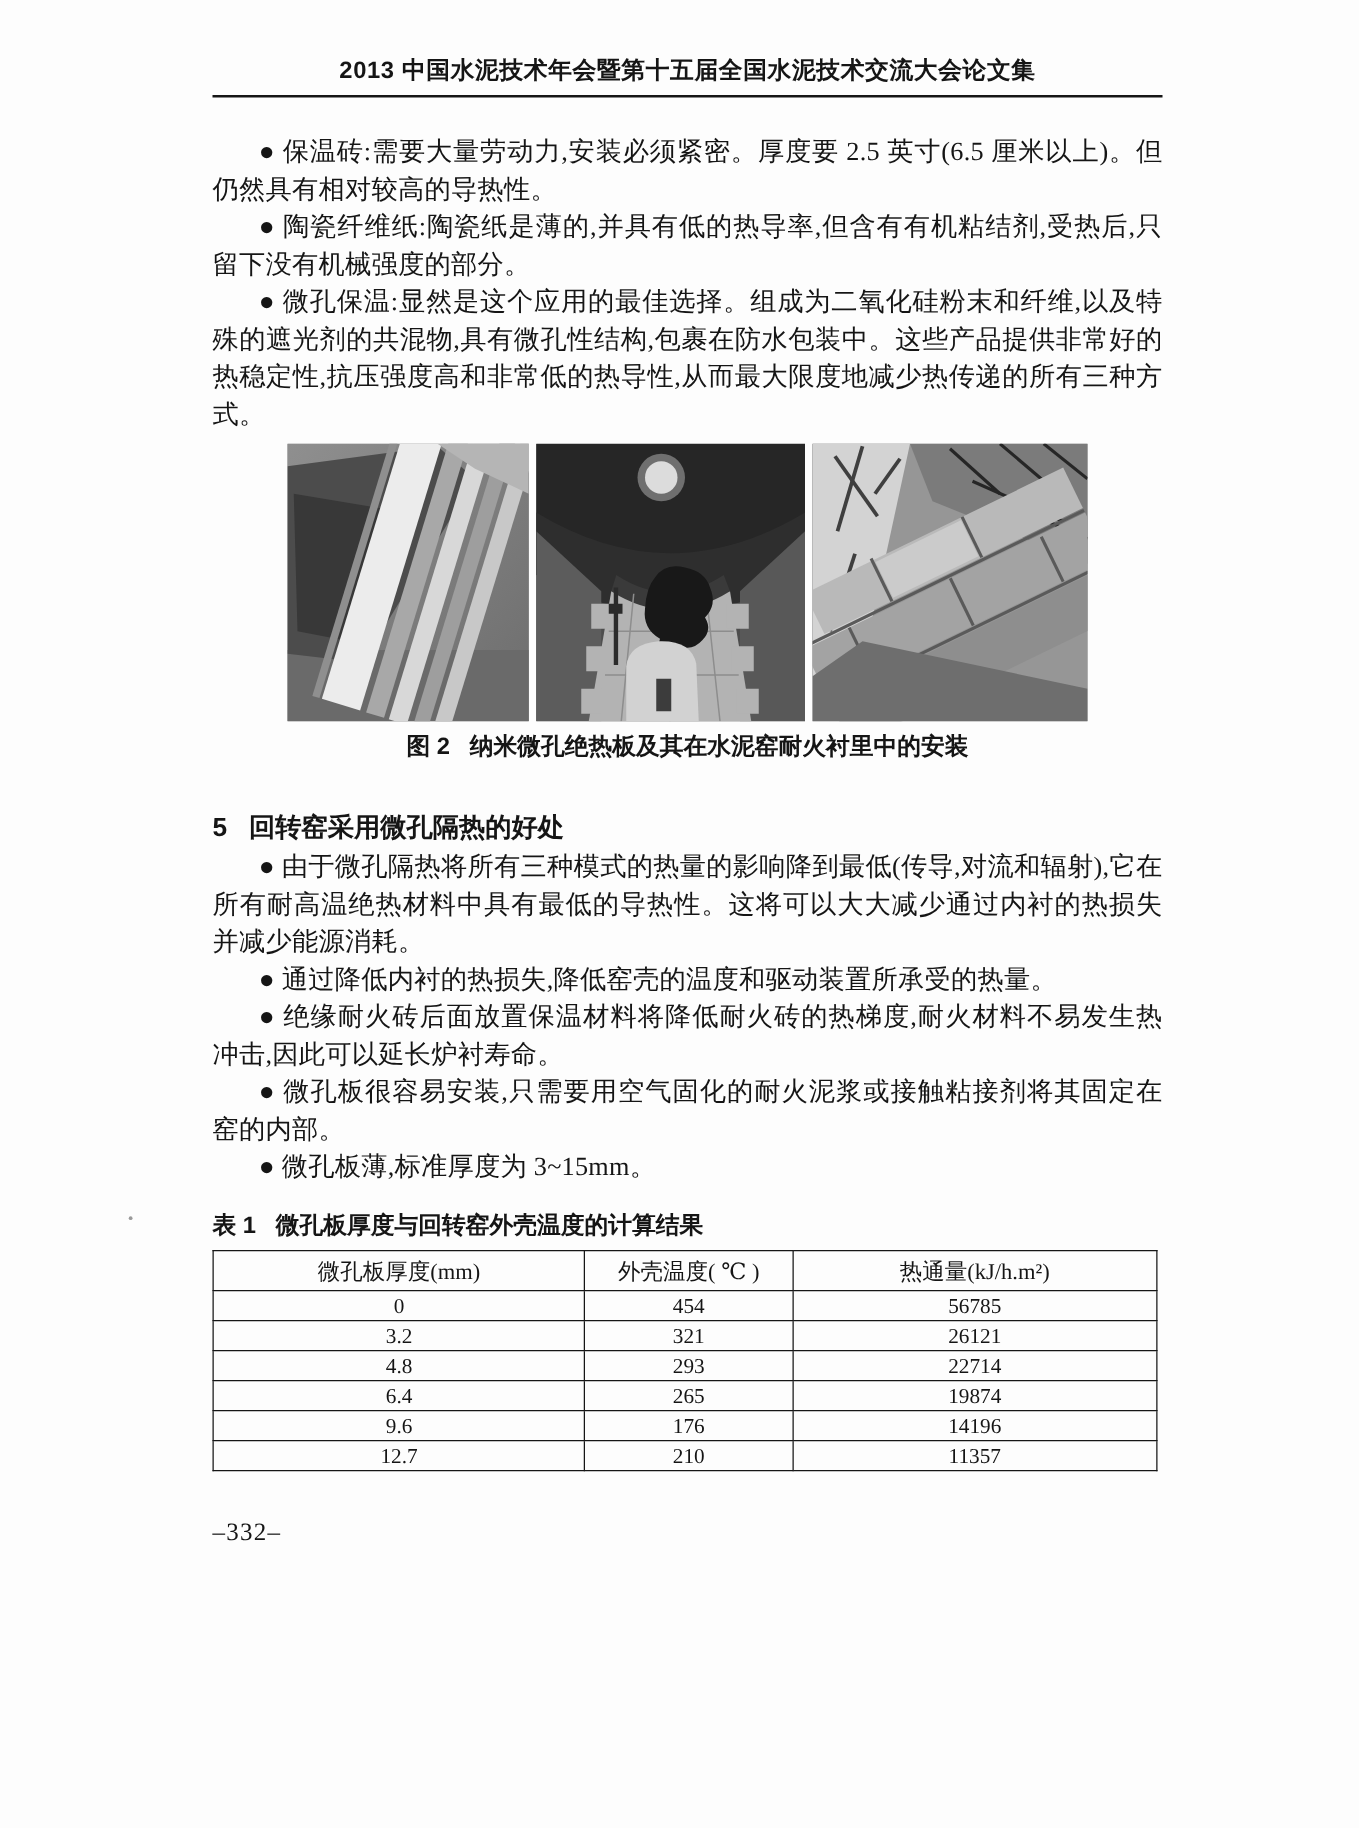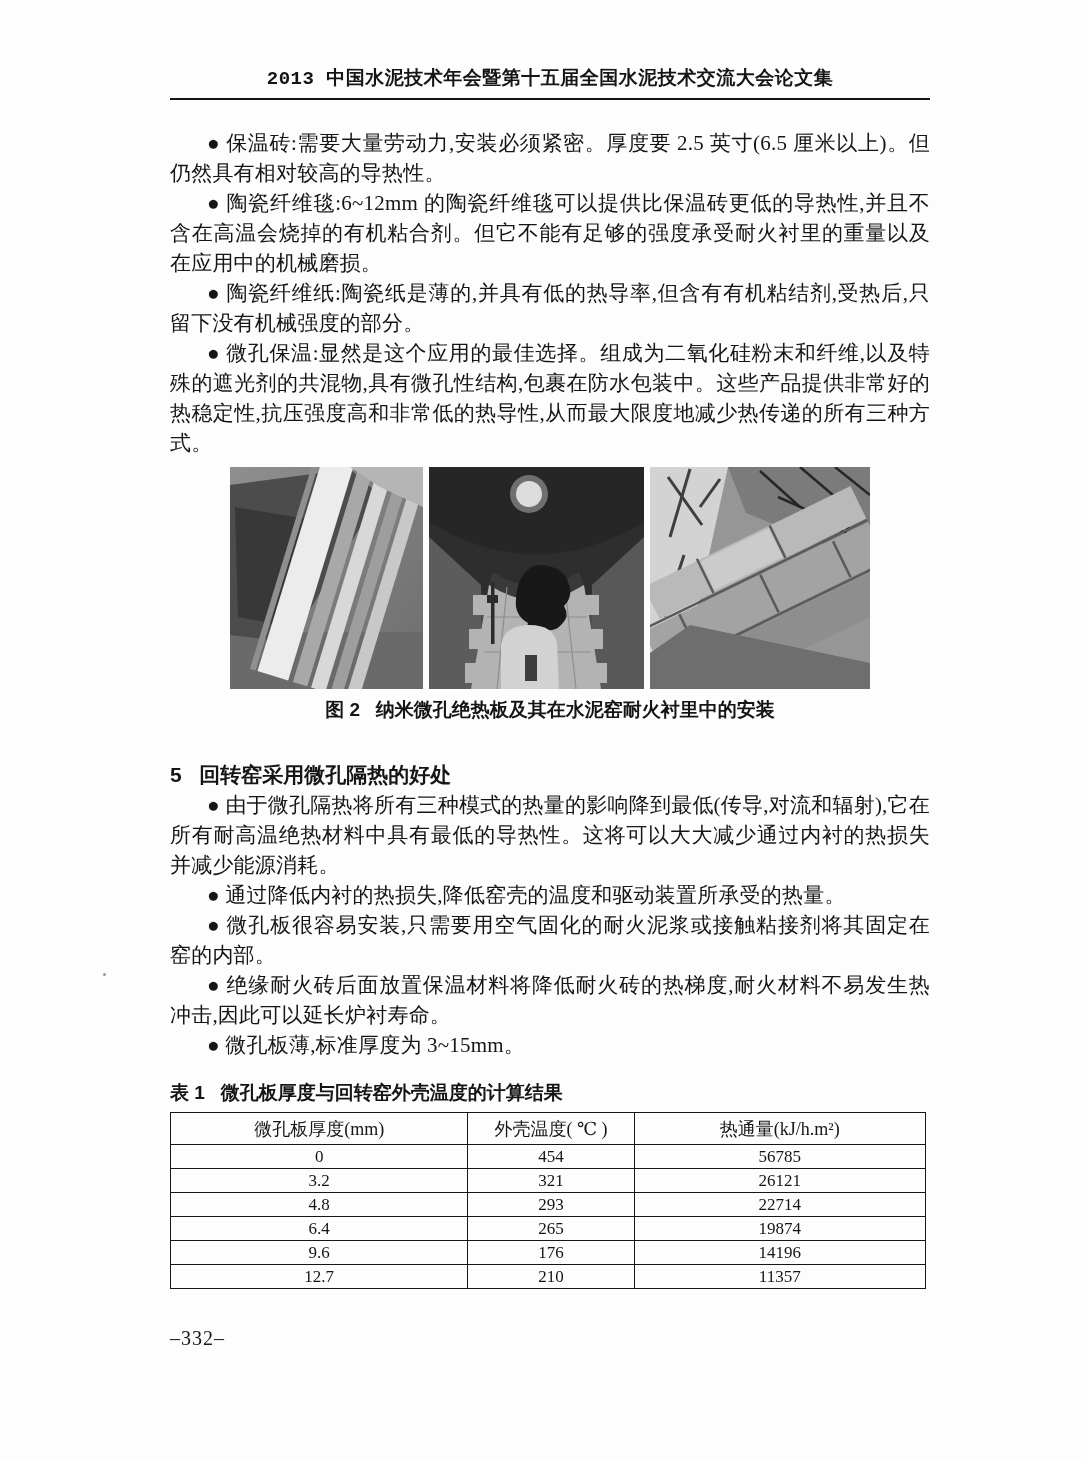--- a/index.html
+++ b/index.html
@@ -7,23 +7,23 @@
     position:relative;
     width:1087px;height:1462px;
     background:#fdfdfd;
     margin:0 auto;
     overflow:hidden;
     color:#151515;
     font-family:"Liberation Serif","DejaVu Serif",serif;
   }
   .content{position:absolute;left:170px;top:0;width:760px;}
   .running-head{
-    margin-top:66px;
+    margin-top:44px;
     text-align:center;
-    font-family:Liberation Mono, monospace;
+    font-family:Liberation Sans, sans-serif;
     font-weight:700;font-size:19px;line-height:26px;
     letter-spacing:.5px;
   }
   .head-rule{margin-top:6px;border:0;border-top:2.5px solid #161616;height:0;}
   .body-block{margin-top:28px;}
   p.para{
     margin:0;
     font-size:21px;line-height:30px;
     text-align:justify;
     text-indent:37px;
@@ -86,21 +86,20 @@
 <div class="page">
   <div class="margin-dot"></div>
 
   <div class="content">
 
     <div class="running-head">2013 中国水泥技术年会暨第十五届全国水泥技术交流大会论文集</div>
     <hr class="head-rule">
 
     <div class="body-block">
       <p class="para">● 保温砖:需要大量劳动力,安装必须紧密。厚度要 2.5 英寸(6.5 厘米以上)。但仍然具有相对较高的导热性。</p>
-      <p class="para">● 陶瓷纤维毯:6~12mm 的陶瓷纤维毯可以提供比保温砖更低的导热性,并且不含在高温会烧掉的有机粘合剂。但它不能有足够的强度承受耐火衬里的重量以及在应用中的机械磨损。</p>
       <p class="para">● 陶瓷纤维纸:陶瓷纸是薄的,并具有低的热导率,但含有有机粘结剂,受热后,只留下没有机械强度的部分。</p>
       <p class="para">● 微孔保温:显然是这个应用的最佳选择。组成为二氧化硅粉末和纤维,以及特殊的遮光剂的共混物,具有微孔性结构,包裹在防水包装中。这些产品提供非常好的热稳定性,抗压强度高和非常低的热导性,从而最大限度地减少热传递的所有三种方式。</p>
     </div>
 
     <div class="figure-row">
 
       <svg class="photo" width="193" height="222" viewBox="0 0 193 222">
         <defs>
           <linearGradient id="p1bg" x1="0" y1="0" x2="1" y2="1">
             <stop offset="0" stop-color="#8f8f8f"></stop>
@@ -193,22 +192,22 @@
       </svg>
     </div>
 
     <div class="fig-caption">图 2   纳米微孔绝热板及其在水泥窑耐火衬里中的安装</div>
 
     <div class="sec-heading">5   回转窑采用微孔隔热的好处</div>
 
     <div>
       <p class="para">● 由于微孔隔热将所有三种模式的热量的影响降到最低(传导,对流和辐射),它在所有耐高温绝热材料中具有最低的导热性。这将可以大大减少通过内衬的热损失并减少能源消耗。</p>
       <p class="para">● 通过降低内衬的热损失,降低窑壳的温度和驱动装置所承受的热量。</p>
+      <p class="para">● 绝缘耐火砖后面放置保温材料将降低耐火砖的热梯度,耐火材料不易发生热冲击,因此可以延长炉衬寿命。</p>
       <p class="para">● 微孔板很容易安装,只需要用空气固化的耐火泥浆或接触粘接剂将其固定在窑的内部。</p>
-      <p class="para">● 绝缘耐火砖后面放置保温材料将降低耐火砖的热梯度,耐火材料不易发生热冲击,因此可以延长炉衬寿命。</p>
       <p class="para">● 微孔板薄,标准厚度为 3~15mm。</p>
     </div>
 
     <div class="table-title">表 1   微孔板厚度与回转窑外壳温度的计算结果</div>
 
     <table class="data">
       <colgroup>
           <col class="c1">
           <col class="c2">
           <col class="c3">

